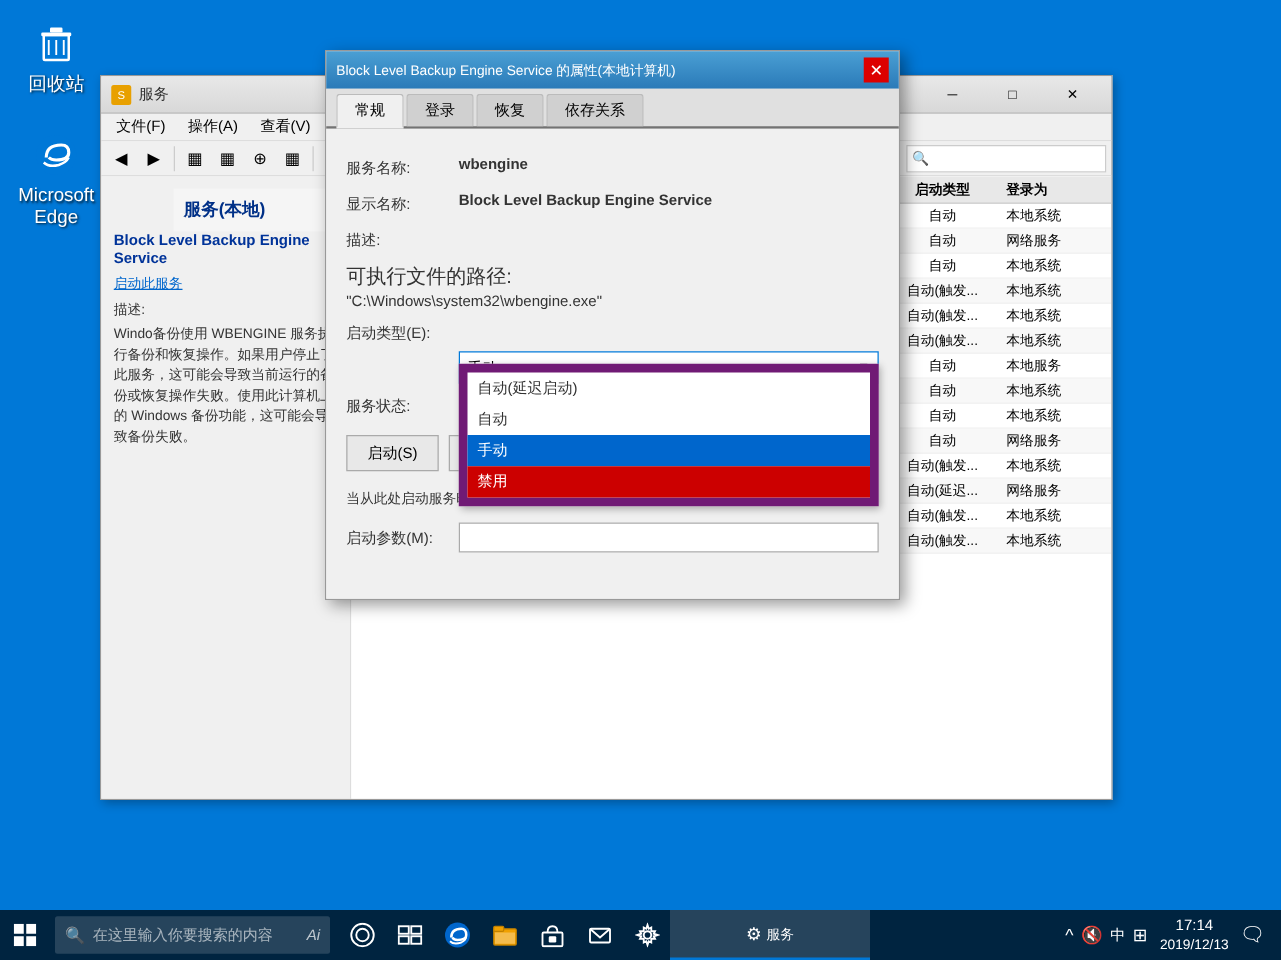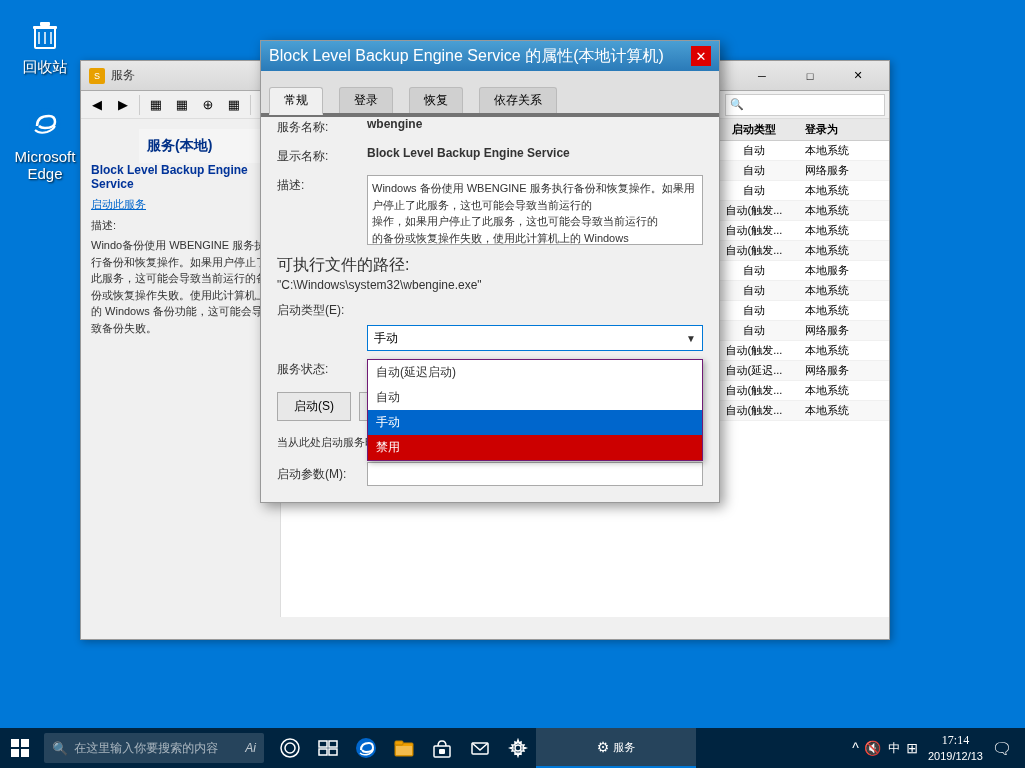--- a/index.html
+++ b/index.html
@@ -201,62 +201,62 @@
       background: linear-gradient(to bottom, #4a9fd4, #2a7ab8);
       height: 30px;
       display: flex;
       align-items: center;
       padding: 0 8px;
       color: white;
       font-size: 12px;
     }
     .dialog-titlebar .title-text {
       flex: 1;
-      font-size: 16px;
+      font-size: 11px;
     }
     .dialog-close-btn {
       width: 20px;
       height: 20px;
       background: #d00;
       border: none;
       color: white;
       cursor: pointer;
       display: flex;
       align-items: center;
       justify-content: center;
       font-size: 13px;
       border-radius: 0;
     }
 
     .dialog-tabs {
       display: flex;
       background: #e0e0e0;
-      border-bottom: 4px solid #737373;
-      padding: 16px 8px 0;
-      gap: 16px;
+      border-bottom: 2px solid #737373;
+      padding: 4px 8px 0;
+      gap: 2px;
     }
     .dialog-tab {
       padding: 4px 14px;
       background: #d0d0d0;
       border: 1px solid #bbb;
       border-bottom: none;
       cursor: pointer;
       font-size: 12px;
       border-radius: 3px 3px 0 0;
     }
     .dialog-tab.active {
       background: #f0f0f0;
       border-bottom: 2px solid #f0f0f0;
       margin-bottom: -2px;
       z-index: 1;
       position: relative;
     }
 
     .dialog-body {
-      padding: 0 16px;
+      padding: 21px 16px;
       background: #f0f0f0;
     }
 
     .form-row {
       display: flex;
       align-items: flex-start;
       margin-bottom: 10px;
     }
     .form-label {
       width: 90px;
@@ -331,25 +331,25 @@
       cursor: pointer;
       justify-content: space-between;
     }
     .dropdown-arrow {
       color: #333;
       font-size: 10px;
     }
 
     .dropdown-list {
       position: absolute;
-      top: 34px;
+      top: 10px;
       left: 0;
       width: 100%;
       background: white;
-      border: 1px solid #701a75;
+      border: 7px solid #701a75;
       z-index: 200;
       box-shadow: 2px 2px 6px rgba(0,0,0,0.3);
     }
     .dropdown-option {
       padding: 4px 8px;
       font-size: 12px;
       cursor: pointer;
       color: #333;
     }
     .dropdown-option.selected {
@@ -518,21 +518,21 @@
     }
     .tray-icon {
       font-size: 14px;
       cursor: pointer;
     }
     .time-display {
       text-align: center;
       line-height: 1.4;
       cursor: pointer;
     }
-    .time-display .time { font-size: 12px; font-family: Liberation Serif, serif; }
+    .time-display .time { font-size: 12px; }
     .time-display .date { font-size: 11px; }
 
     .notification-btn {
       width: 30px;
       height: 40px;
       display: flex;
       align-items: center;
       justify-content: center;
       cursor: pointer;
       color: white;
@@ -601,20 +601,25 @@
 
 <div class="services-window">
   <div class="services-titlebar">
     <div class="title-icon">S</div>
     <span>服务</span>
     <div class="services-window-controls">
       <button class="win-btn">─</button>
       <button class="win-btn">□</button>
       <button class="win-btn close">✕</button>
     </div>
+  </div>
+  <div class="services-menu">
+    <span class="menu-item">文件(F)</span>
+    <span class="menu-item">操作(A)</span>
+    <span class="menu-item">查看(V)</span>
   </div>
   <div class="services-toolbar">
     <button class="toolbar-btn">◀</button>
     <button class="toolbar-btn">▶</button>
     <span style="width:1px;height:20px;background:#ccc;margin:0 2px;"></span>
     <button class="toolbar-btn">▦</button>
     <button class="toolbar-btn">▦</button>
     <button class="toolbar-btn">⊕</button>
     <button class="toolbar-btn">▦</button>
     <span style="width:1px;height:20px;background:#ccc;margin:0 2px;"></span>
@@ -769,29 +774,20 @@
       <span class="form-value bold">wbengine</span>
     </div>
 
     <div class="form-row">
       <span class="form-label">显示名称:</span>
       <span class="form-value bold">Block Level Backup Engine Service</span>
     </div>
 
     <div class="form-row" style="align-items:flex-start;">
       <span class="form-label">描述:</span>
-      <div style="flex:1;position:relative;">
-        <div class="desc-box">
-          <span>Windows 备份使用 WBENGINE 服务执行备份和恢复操作。如果用户停止了此服务，这也可能会导致当前运行的</span>
-          <br>
-          <span>操作，如果用户停止了此服务，这也可能会导致当前运行的</span>
-          <br>
-          <span>的备份或恢复操作失败，使用此计算机上的 Windows</span>
-        </div>
-      </div>
     </div>
 
     <div class="path-section">
       <div class="path-label">可执行文件的路径:</div>
       <div class="path-value">"C:\Windows\system32\wbengine.exe"</div>
     </div>
 
     <div class="startup-row">
       <span class="startup-label">启动类型(E):</span>
       <div class="dropdown-container">

